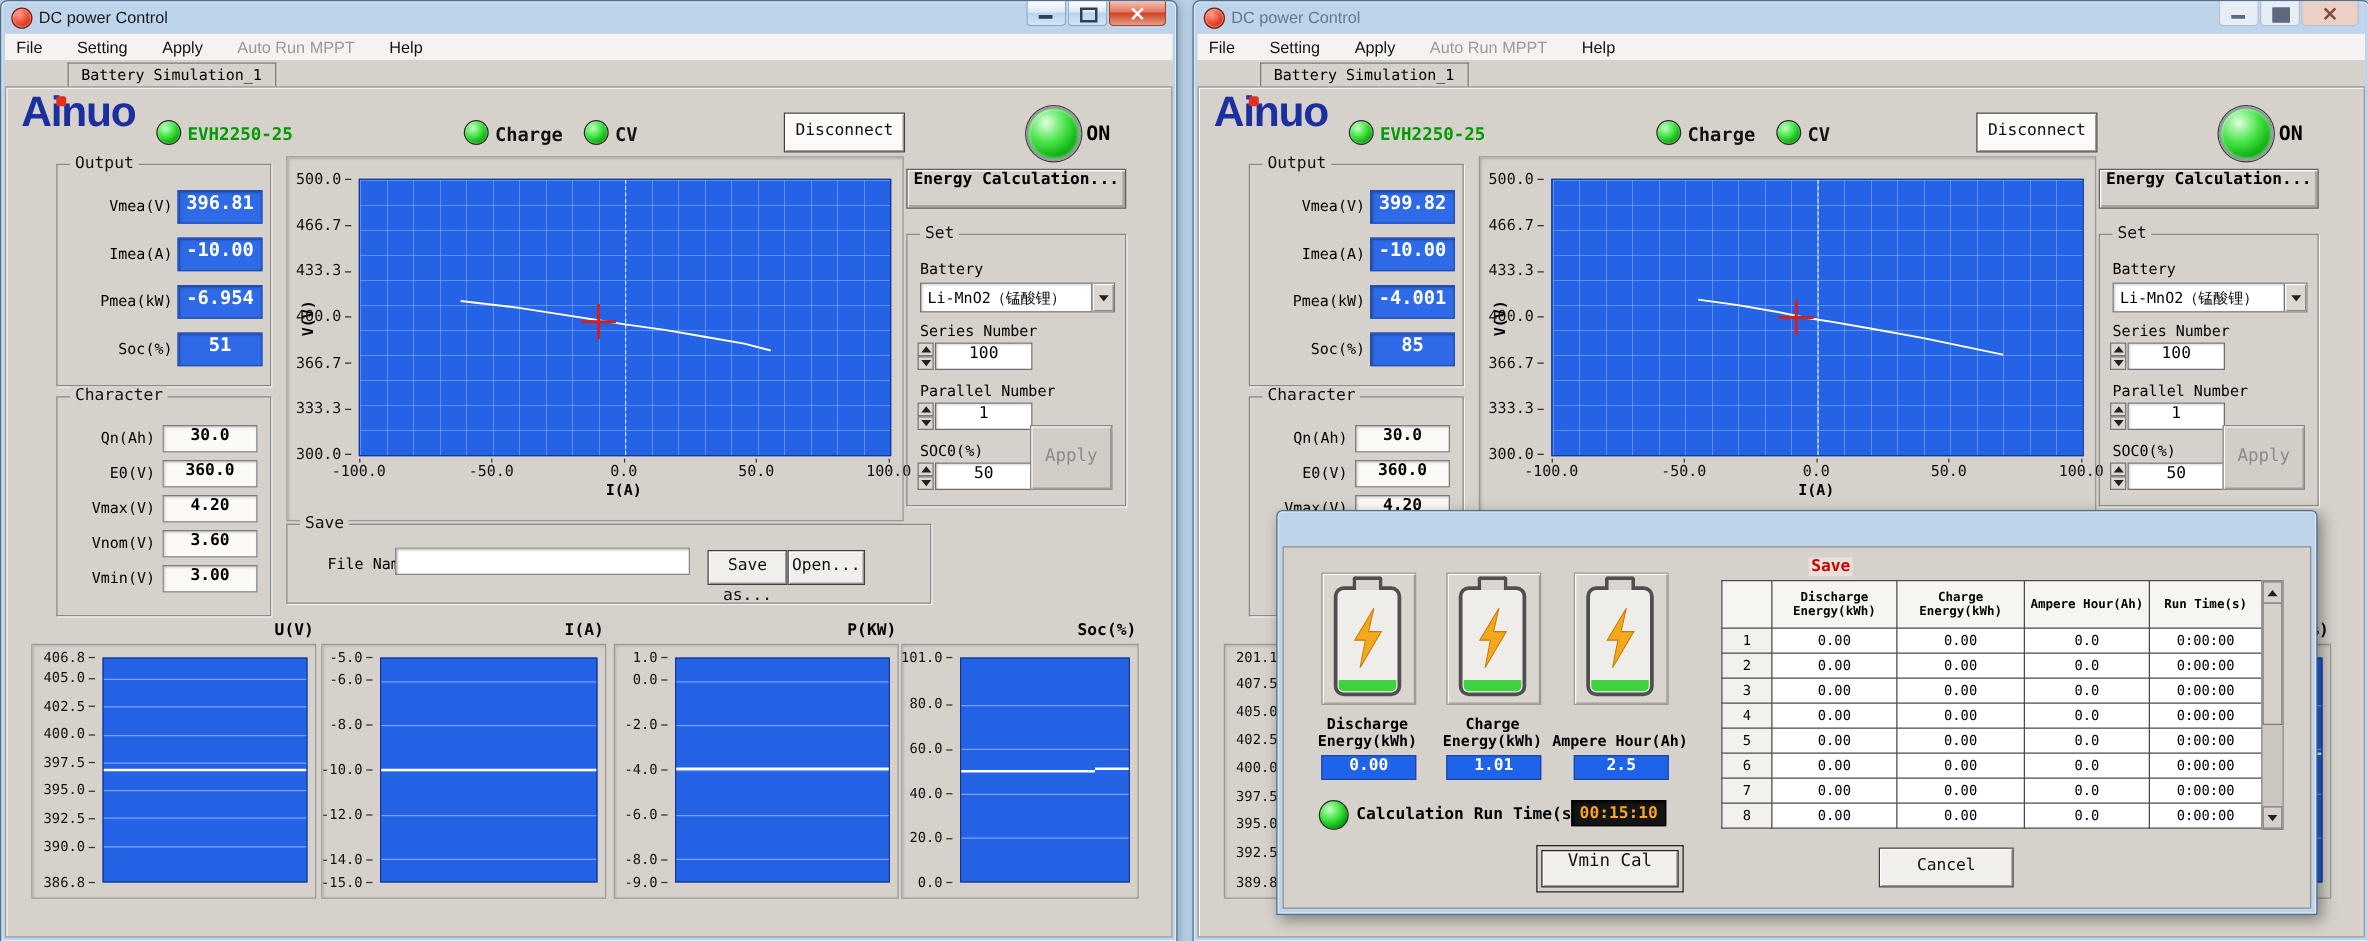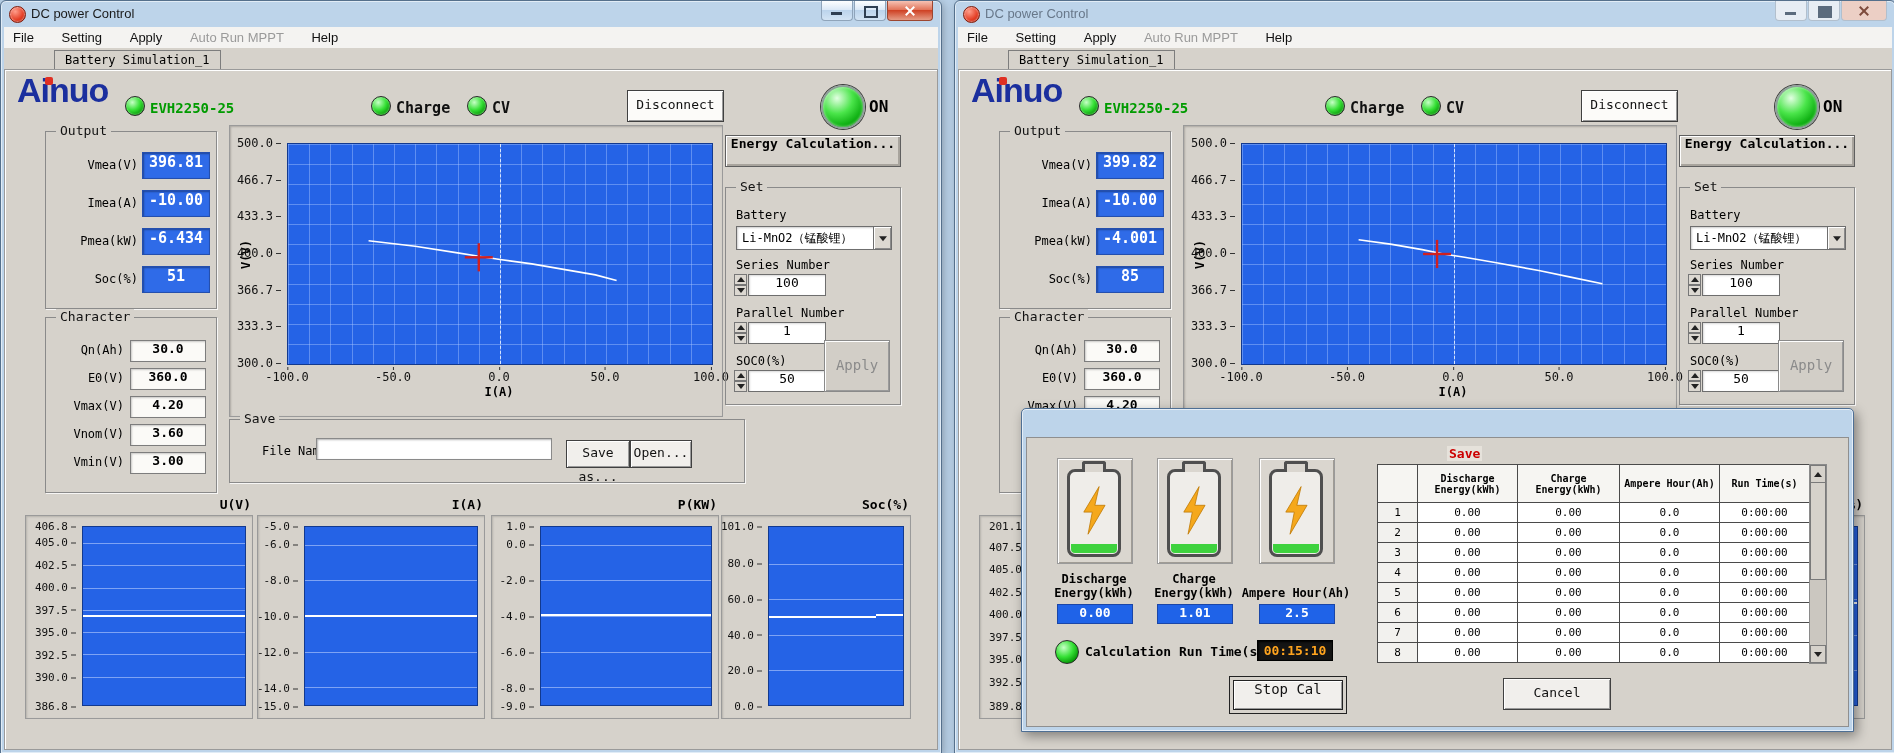--- a/index.html
+++ b/index.html
@@ -175,21 +175,21 @@
       <div class="orow" style="top:20px;">
         <span class="olab">Vmea(V)</span>
         <span class="oval">396.81</span>
       </div>
       <div class="orow" style="top:58px;">
         <span class="olab">Imea(A)</span>
         <span class="oval">-10.00</span>
       </div>
       <div class="orow" style="top:96px;">
         <span class="olab">Pmea(kW)</span>
-        <span class="oval">-6.434</span>
+        <span class="oval">-6.954</span>
       </div>
       <div class="orow" style="top:134px;">
         <span class="olab">Soc(%)</span>
         <span class="oval">51</span>
       </div>
     </div>
 
     <div class="group char-group">
       <span class="legend">Character</span>
       <div class="crow" style="top:22px;">
@@ -672,21 +672,21 @@
     <div class="bat-value" style="left:30px;">0.00</div>
     <div class="bat-value" style="left:130px;">1.01</div>
     <div class="bat-value" style="left:232px;">2.5</div>
 
     <span class="led-sm" style="left:28px;top:202px;"></span>
     <span class="dlg-label" style="left:58px;top:206px;">Calculation</span>
     <span class="dlg-label" style="left:152px;top:206px;">Run Time(s)</span>
     <span class="lcd" style="left:230px;top:202px;width:74px;height:19px;line-height:19px;">00:15:10</span>
 
     <div class="default-ring" style="left:202px;top:238px;">
-      <div class="btn stop-btn">Stop Cal</div>
+      <div class="btn stop-btn">Vmin Cal</div>
     </div>
 
     <span class="save-red">Save</span>
     <table class="etable">
       <colgroup>
           <col style="width:40px">
           <col style="width:100px">
           <col style="width:102px">
           <col style="width:100px">
           <col style="width:90px">

